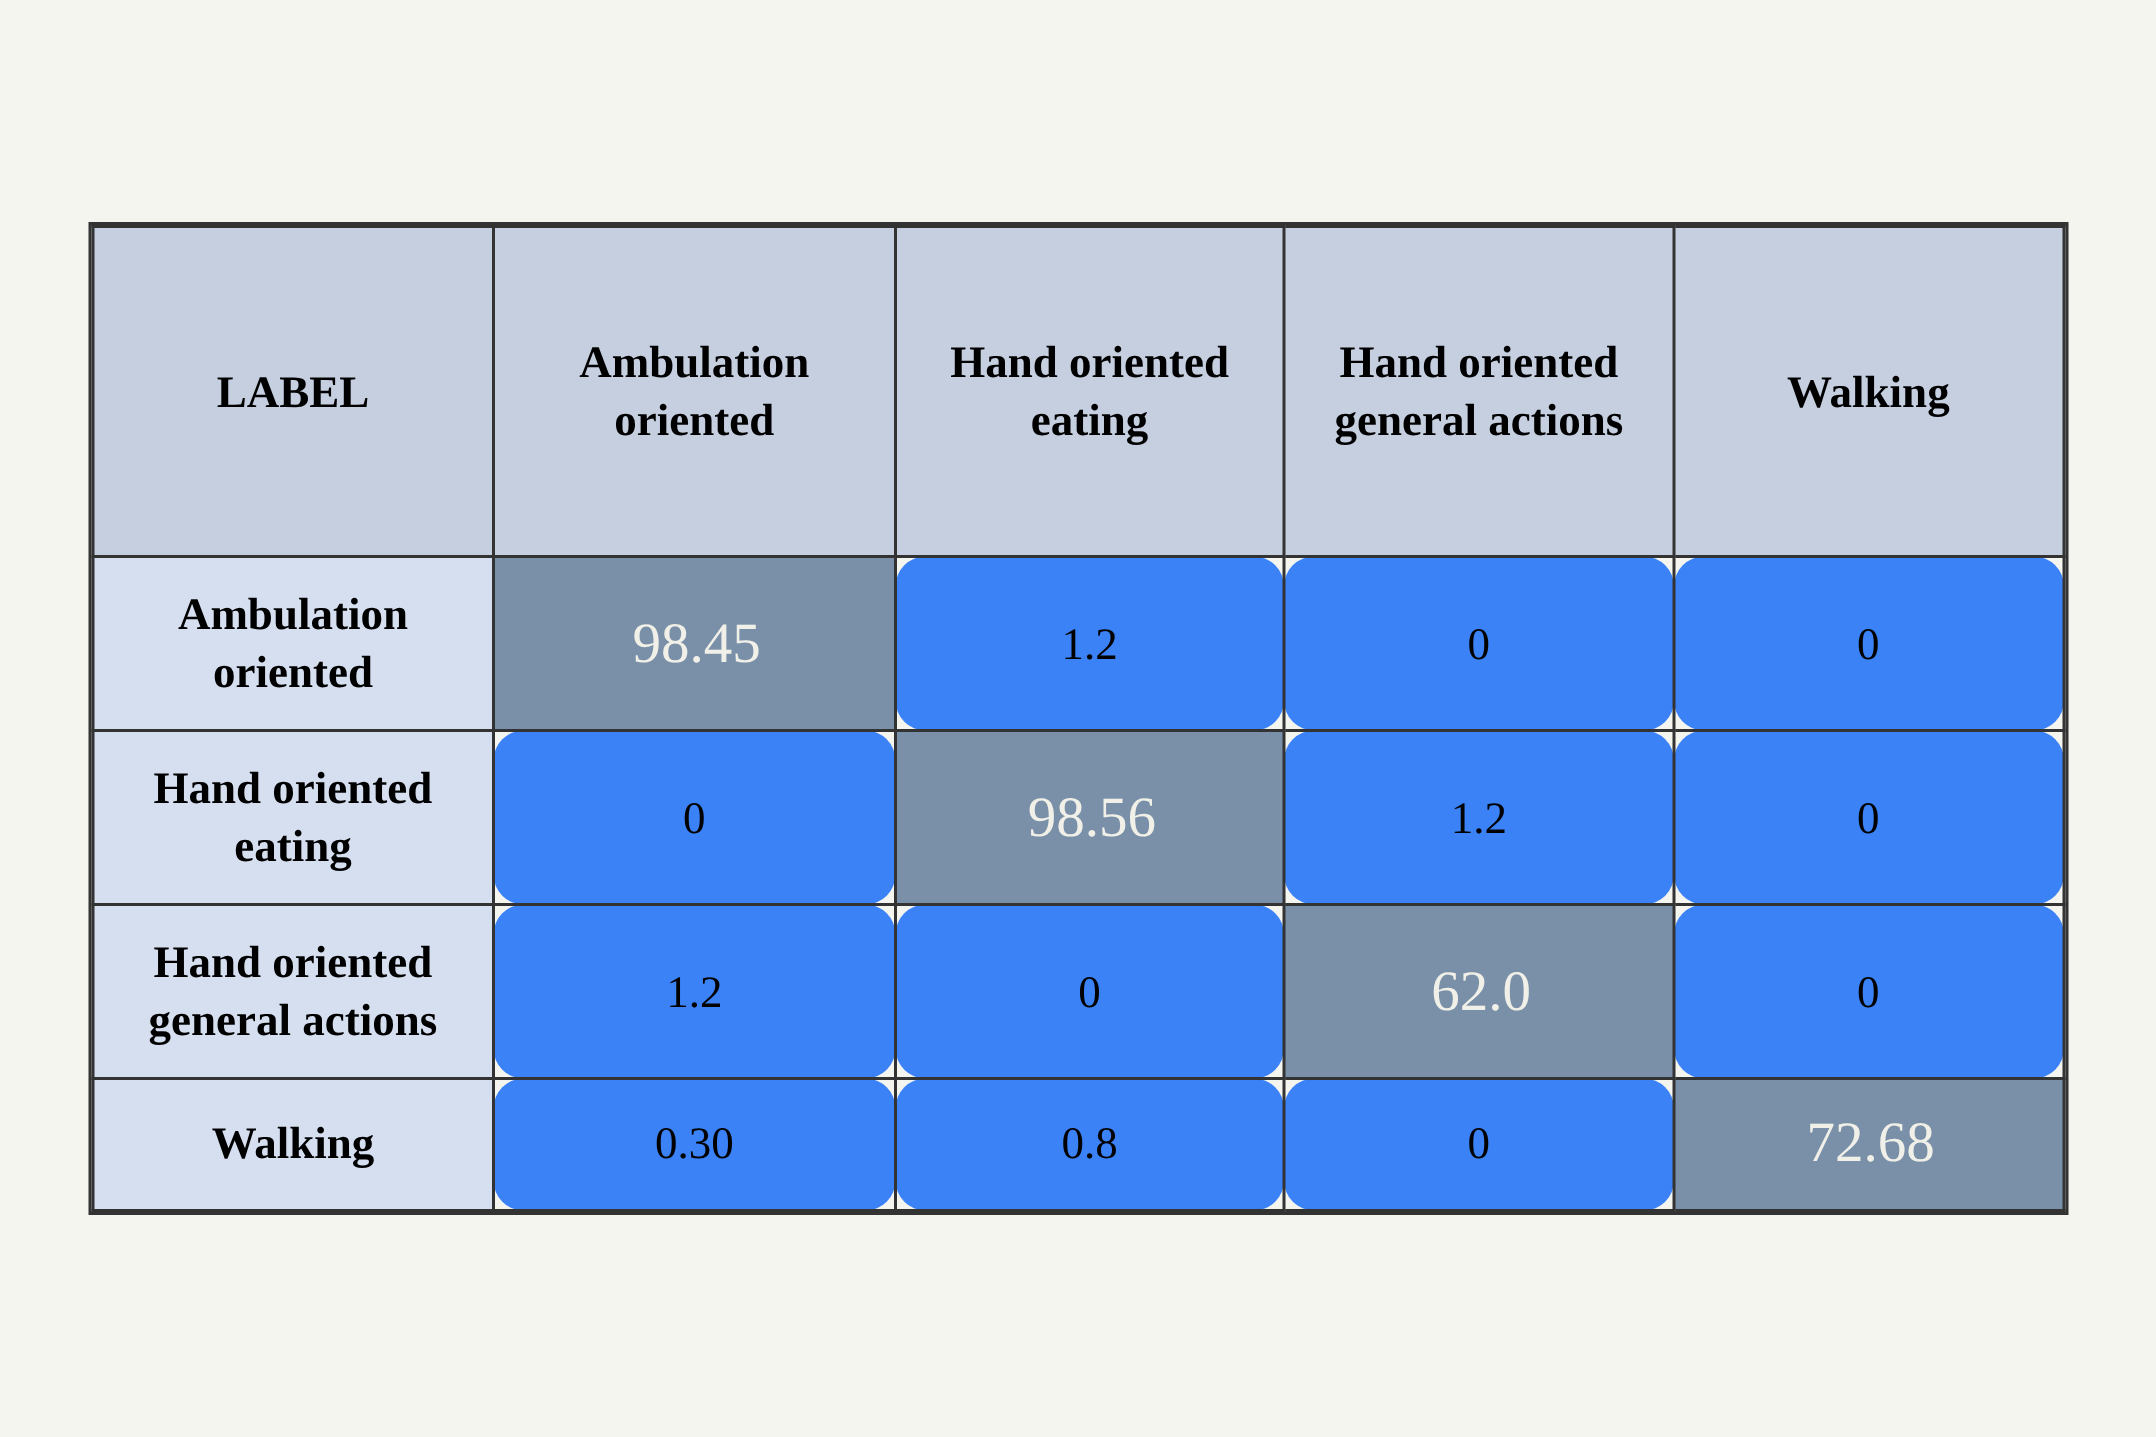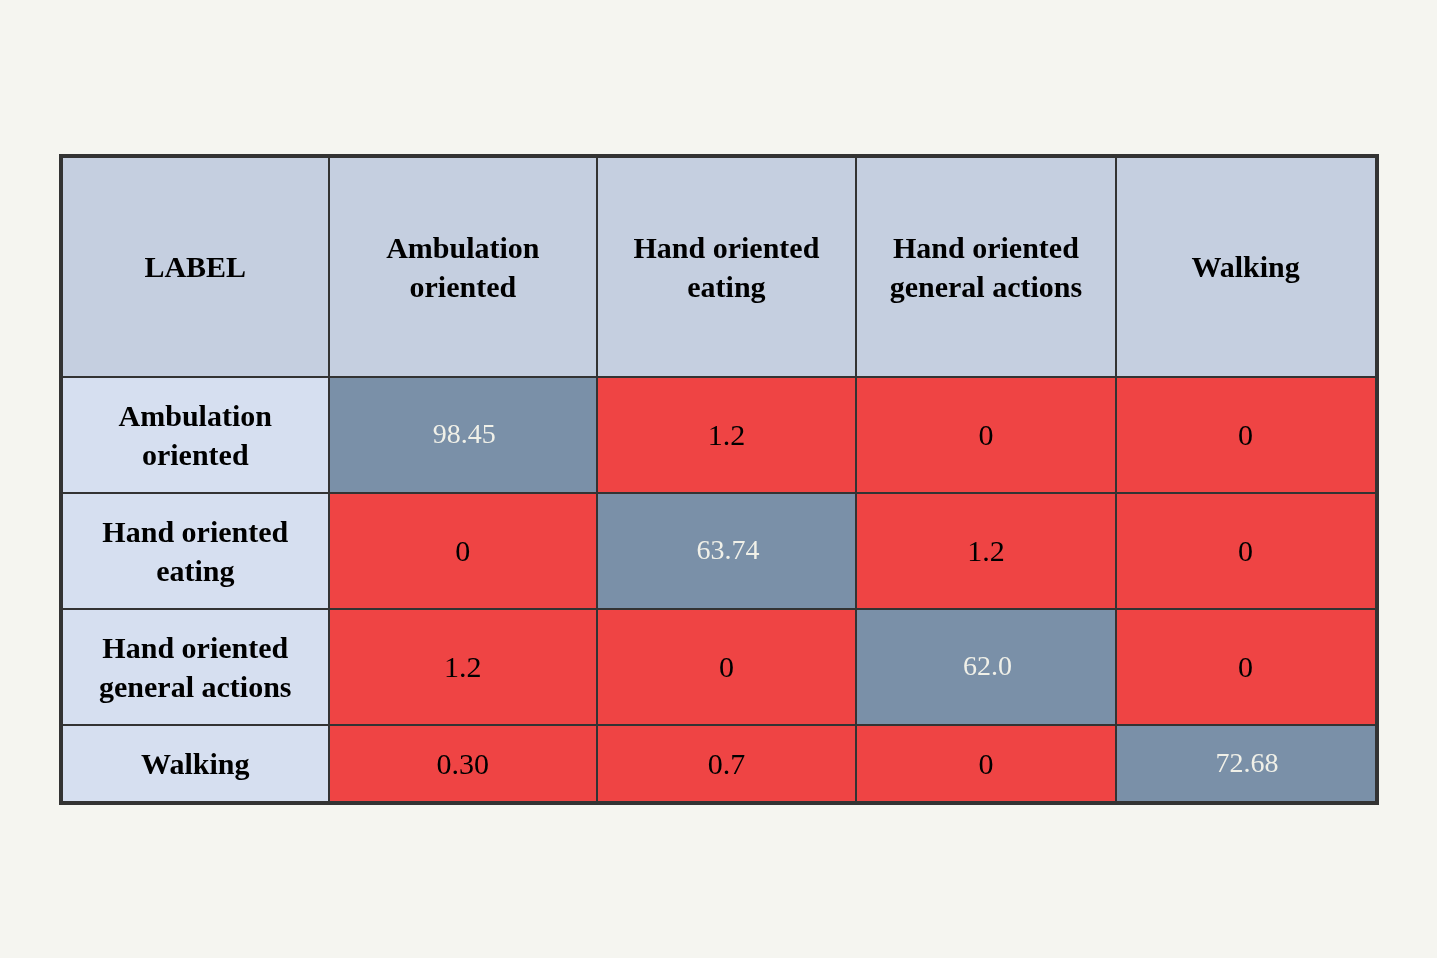--- a/index.html
+++ b/index.html
@@ -47,27 +47,28 @@
     .row-label {
       background-color: #d6dff0;
       font-weight: bold;
       font-size: 30px;
       text-align: center;
     }
 
     .diagonal-cell {
       background-color: #7a90a8;
       color: #f0f0e8;
-      font-size: 28px;
+      font-size: 38px;
       padding-left: 15px;
     }
 
     .data-cell {
-      background-color: #ef4444;
+      background-color: #3b82f6;
       font-size: 30px;
+      border-radius: 20px;
     }
 
     .col-header {
       height: 220px;
       width: 286px;
     }
 
     .row-label-cell {
       width: 286px;
     }
@@ -90,33 +91,33 @@
     <tr>
           <td class="row-label row-label-cell">Ambulation oriented</td>
           <td class="diagonal-cell">98.45</td>
           <td class="data-cell">1.2</td>
           <td class="data-cell">0</td>
           <td class="data-cell">0</td>
         </tr>
         <tr>
           <td class="row-label row-label-cell">Hand oriented eating</td>
           <td class="data-cell">0</td>
-          <td class="diagonal-cell">63.74</td>
+          <td class="diagonal-cell">98.56</td>
           <td class="data-cell">1.2</td>
           <td class="data-cell">0</td>
         </tr>
         <tr>
           <td class="row-label row-label-cell">Hand oriented general actions</td>
           <td class="data-cell">1.2</td>
           <td class="data-cell">0</td>
           <td class="diagonal-cell">62.0</td>
           <td class="data-cell">0</td>
         </tr>
         <tr>
           <td class="row-label row-label-cell">Walking</td>
           <td class="data-cell">0.30</td>
-          <td class="data-cell">0.7</td>
+          <td class="data-cell">0.8</td>
           <td class="data-cell">0</td>
           <td class="diagonal-cell">72.68</td>
         </tr>
       </tbody>
   </table>
 </div>
 
 </body></html>

